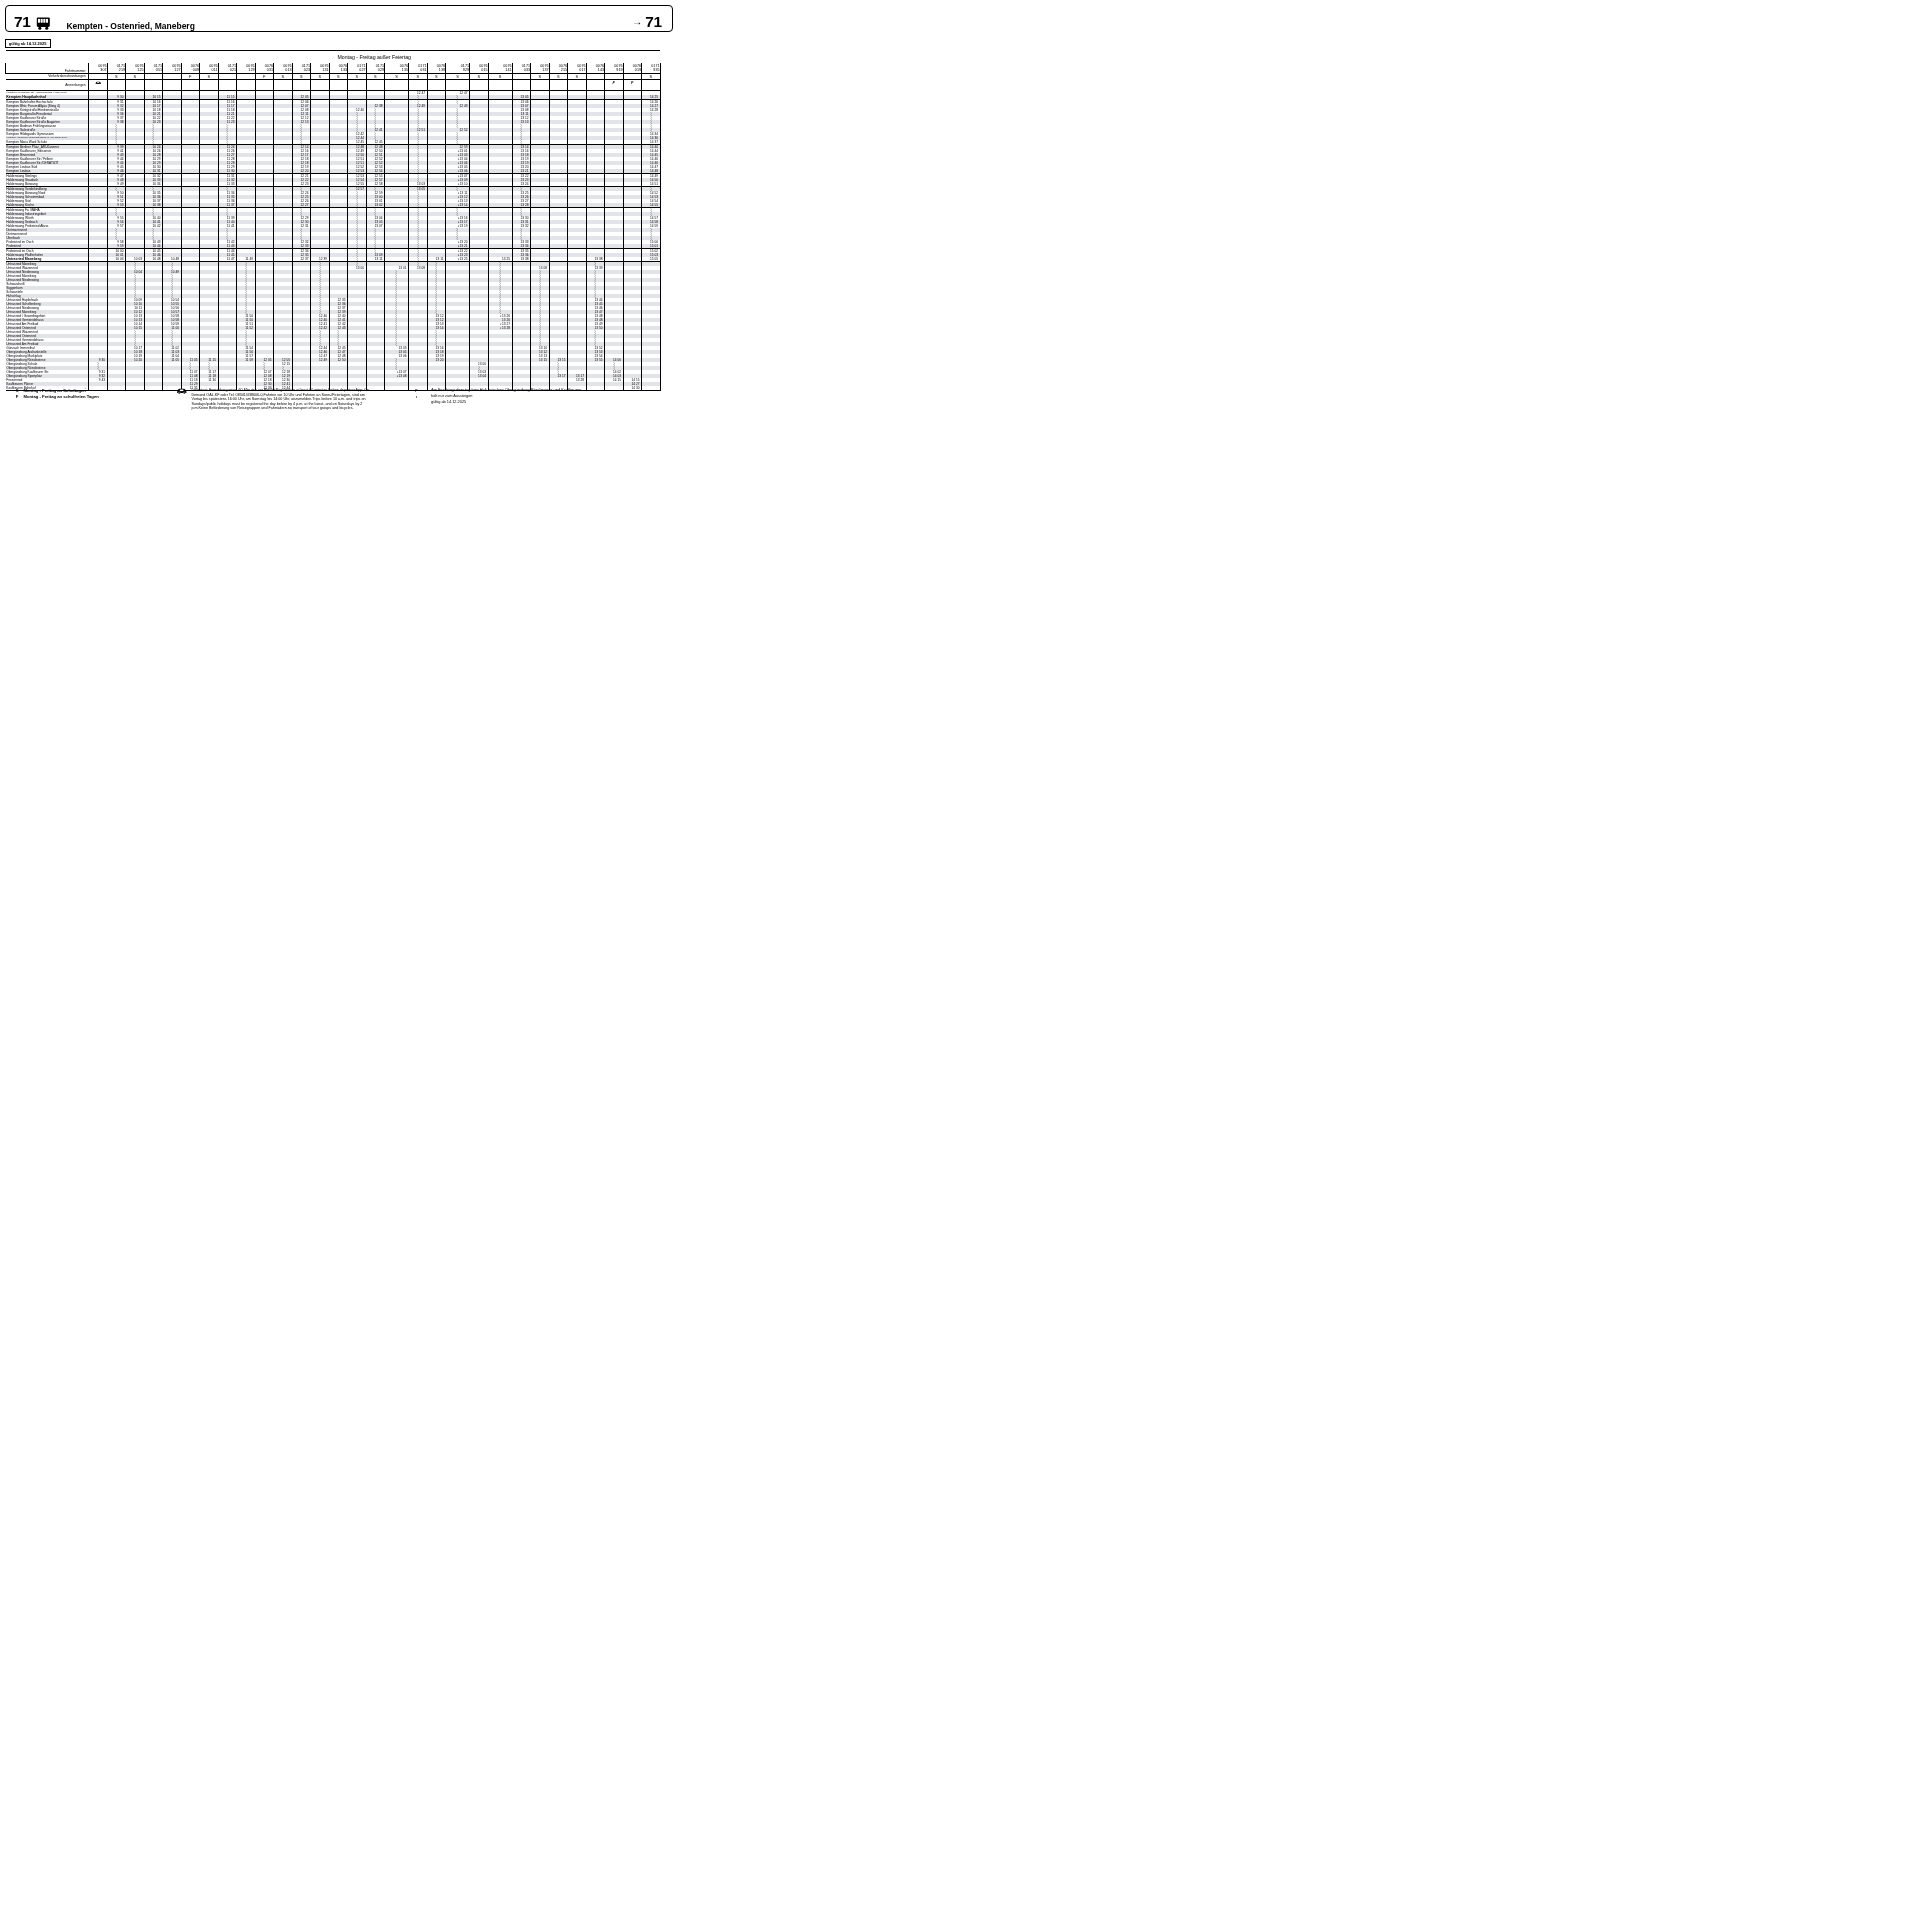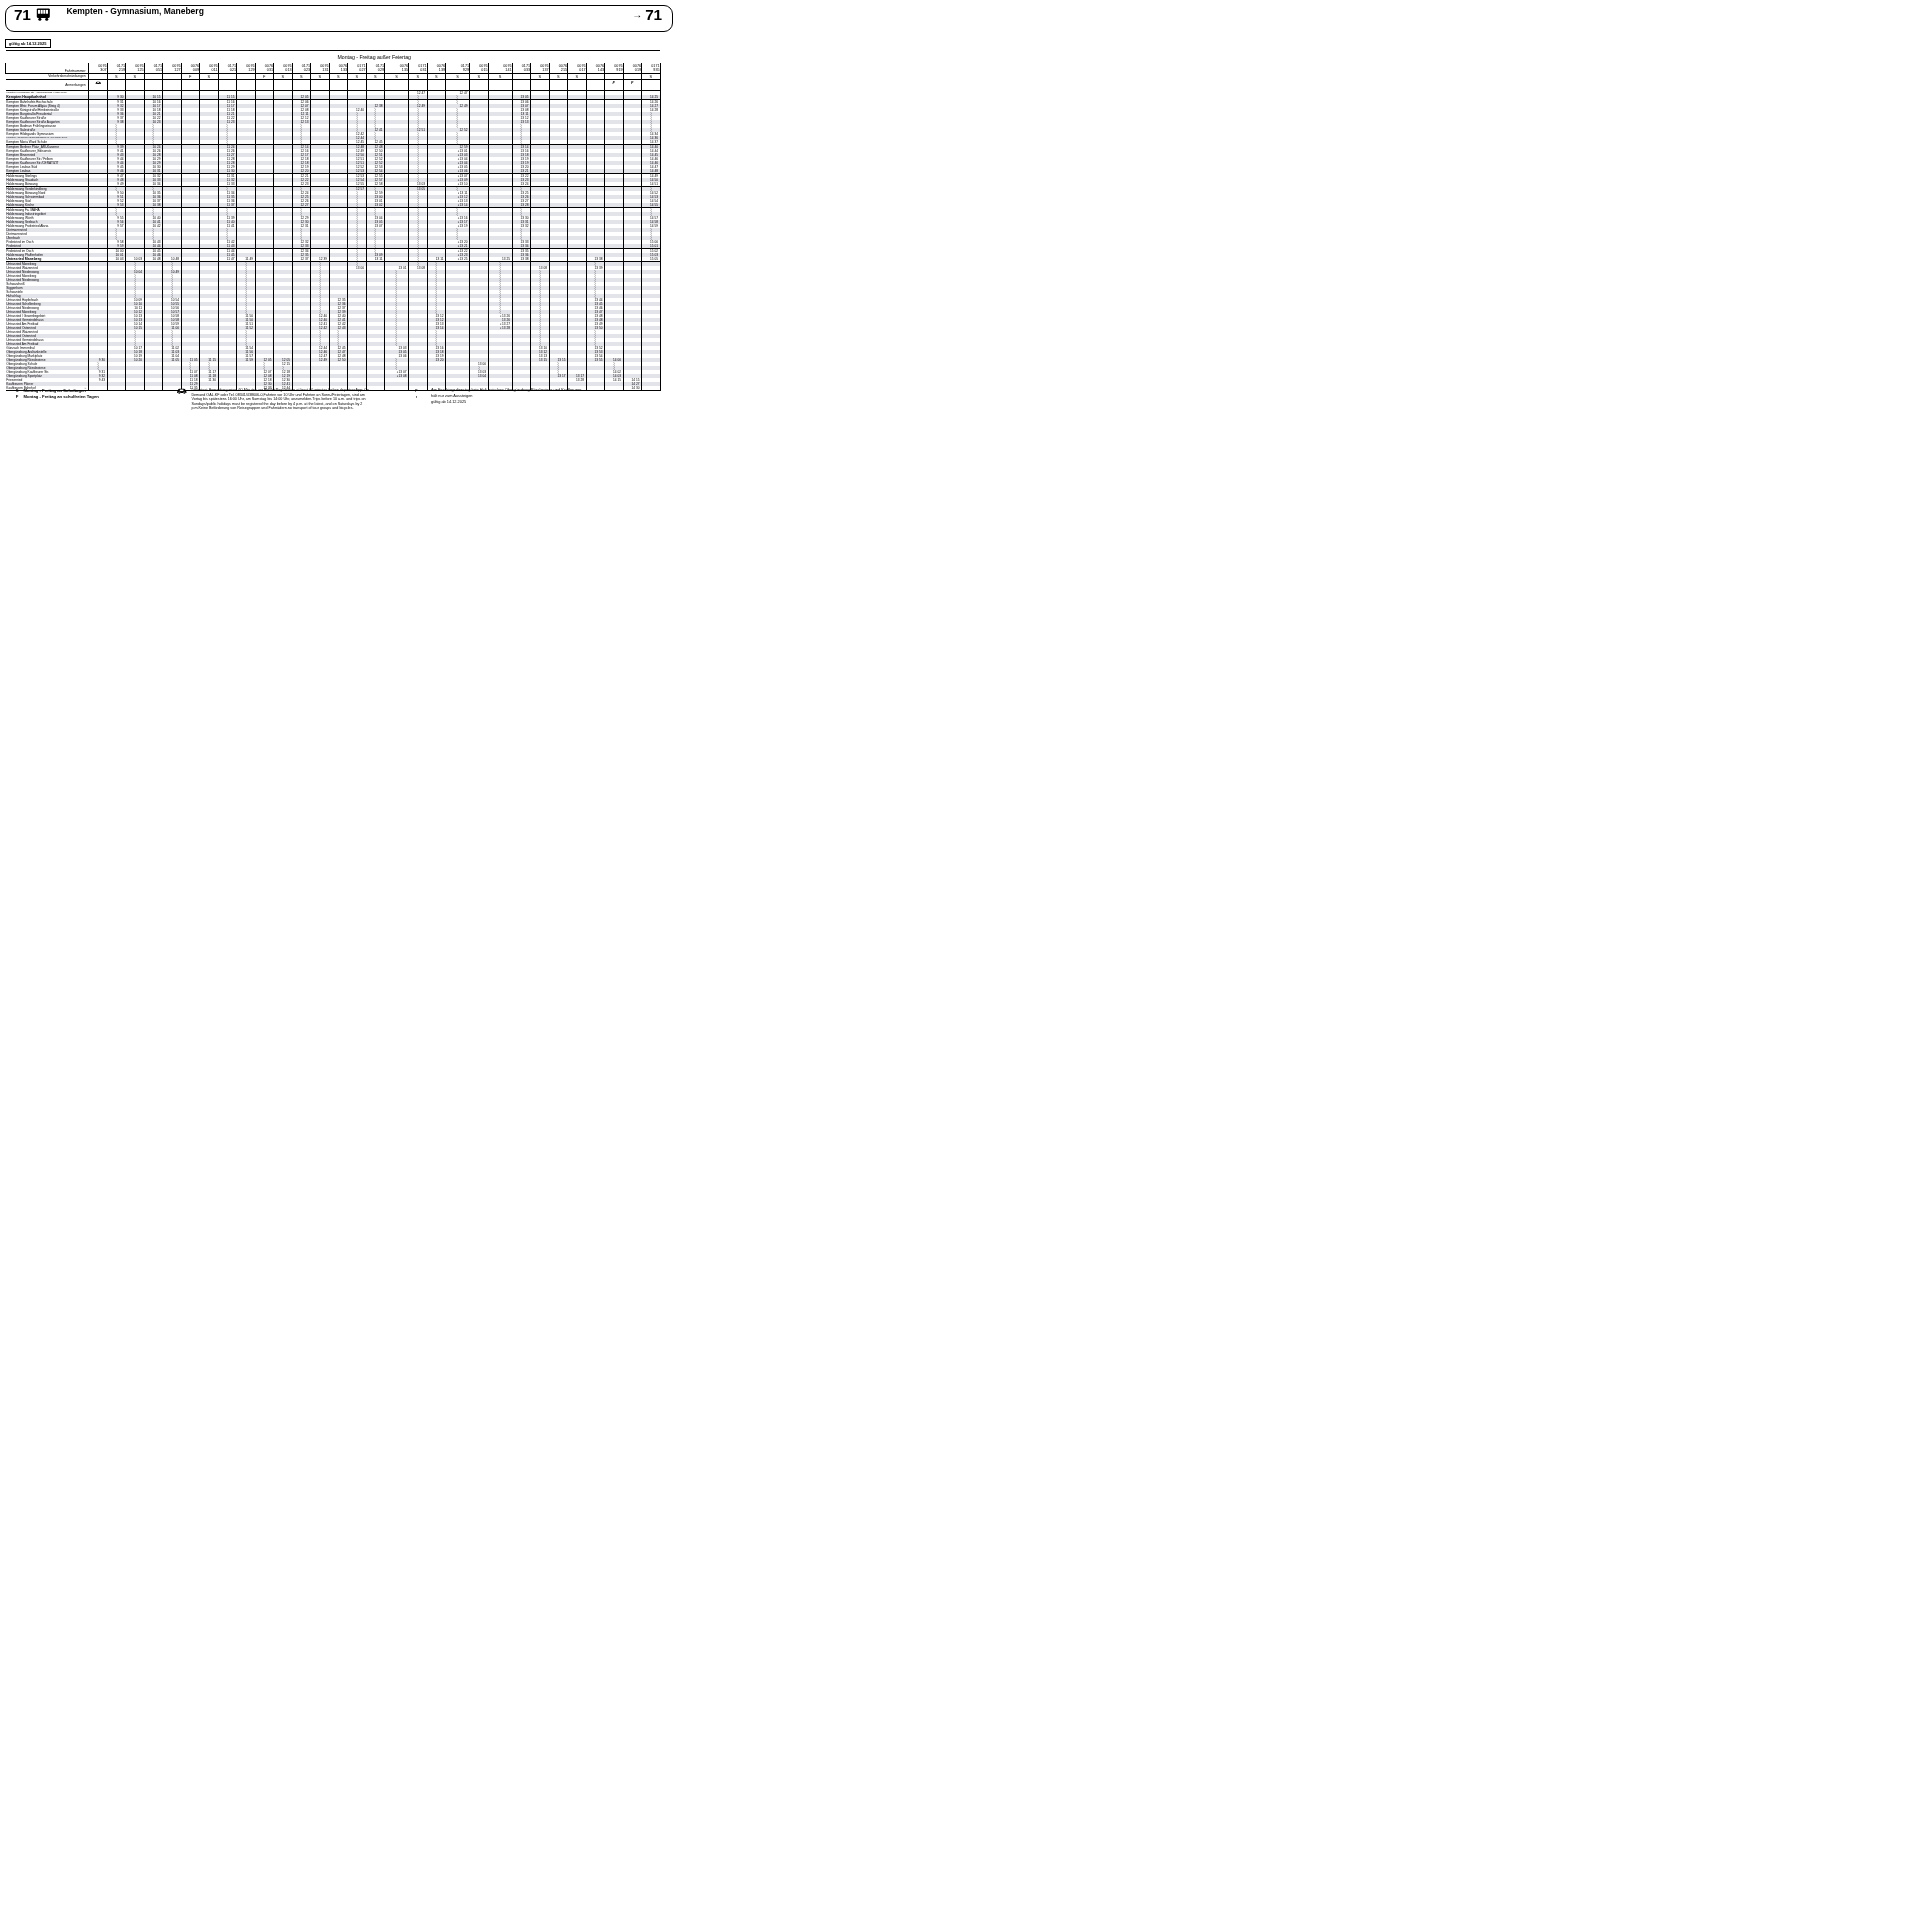--- a/index.html
+++ b/index.html
@@ -1,20 +1,20 @@
 <!DOCTYPE html>
 <html style="font-size:6.2px"><head>
 <meta charset="utf-8">
 <style>
   html,body{margin:0;padding:0;background:#fff;}
   body{font-family:"Liberation Sans",sans-serif;color:#000;width:676px;}
   .page{position:relative;width:676px;height:478px;background:#fff;overflow:hidden;}
 
   
-  .hdrbox{position:absolute;left:4.6px;top:5px;width:666px;height:25.4px;border:1.2px solid #000;border-radius:9px;display:flex;align-items:flex-start;}
+  .hdrbox{position:absolute;left:4.6px;top:5px;width:666px;height:25.4px;border:1.2px solid #000;border-radius:4px;display:flex;align-items:flex-end;}
   .route-big{font-size:15.4px;font-weight:bold;margin-left:8.5px;letter-spacing:-0.4px;}
   .busicon{margin-left:5.4px;margin-top:1.5px;}
   .hdr-title{font-size:8.5px;font-weight:bold;margin-left:16px;}
   .hdr-right{margin-left:auto;margin-right:10px;display:flex;align-items:center;gap:3.1px;}
   .hdr-arrow{font-size:10px;font-weight:bold;line-height:1;}
   .validbox{position:absolute;left:4.6px;top:39px;border:1.2px solid #000;padding:0.8px 3.1px;font-size:4px;font-weight:bold;}
 
   
   table.tt{position:absolute;left:5px;top:50px;border-collapse:collapse;table-layout:fixed;}
   .tt th,.tt td{padding:0;margin:0;overflow:hidden;white-space:nowrap;font-weight:normal;}
@@ -66,21 +66,21 @@
       <svg width="14.6" height="13" viewBox="0 0 38 34">
         <rect x="2" y="1" width="34" height="25" rx="3" fill="#000"></rect>
         <rect x="5" y="5" width="5.4" height="10" fill="#fff"></rect>
         <rect x="12" y="5" width="5.4" height="10" fill="#fff"></rect>
         <rect x="19" y="5" width="5.4" height="10" fill="#fff"></rect>
         <rect x="26" y="5" width="5.4" height="10" fill="#fff"></rect>
         <circle cx="10" cy="29.5" r="4" fill="#000"></circle>
         <circle cx="28" cy="29.5" r="4" fill="#000"></circle>
       </svg>
     </span>
-    <div class="hdr-title">Kempten - Gymnasium, Maneberg</div>
+    <div class="hdr-title">Kempten - Ostenried, Maneberg</div>
     <div class="hdr-right">
       <span class="hdr-arrow">→</span>
       <span class="route-big" style="margin-left:0">71</span>
     </div>
   </div>
 
   <div class="validbox">gültig ab 14.12.2025</div>
 
   <table class="tt" id="tt">
       <colgroup>

